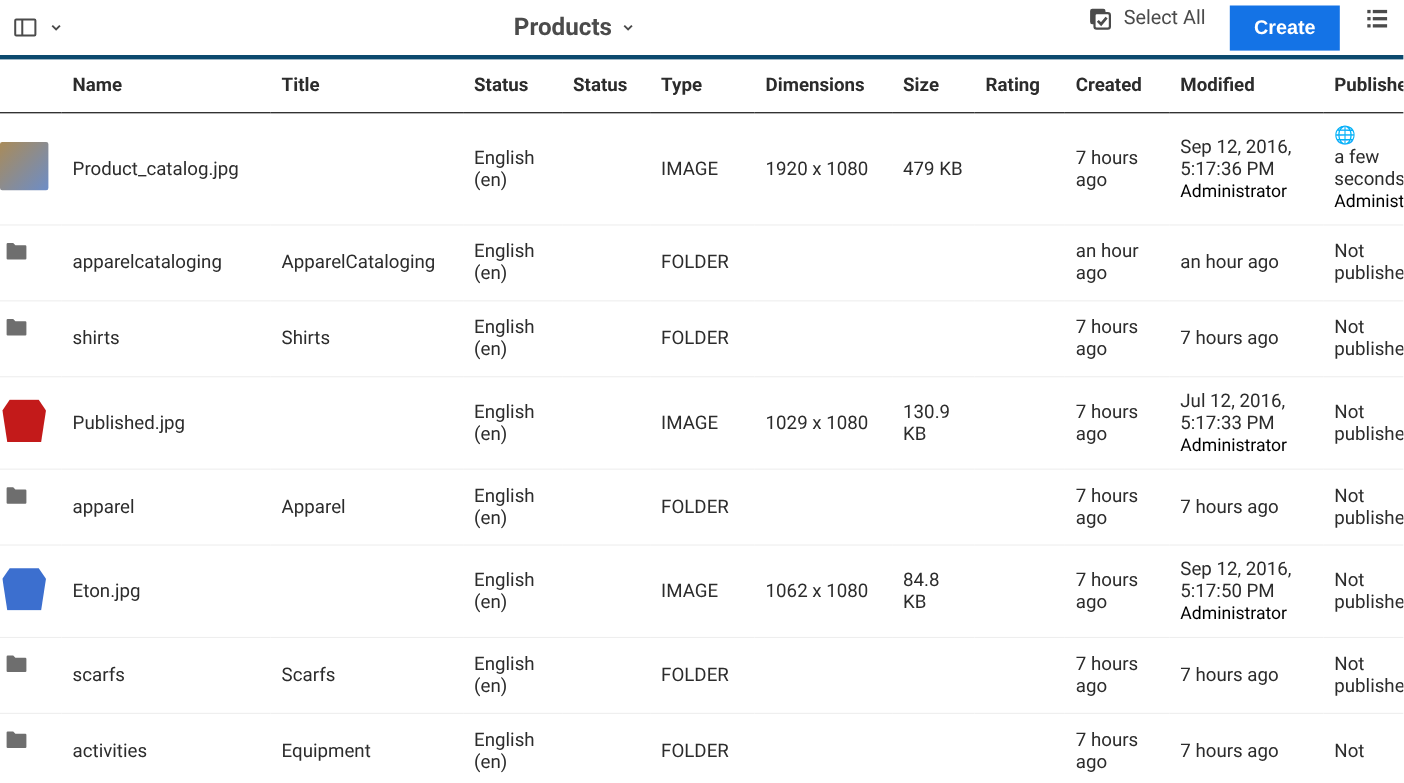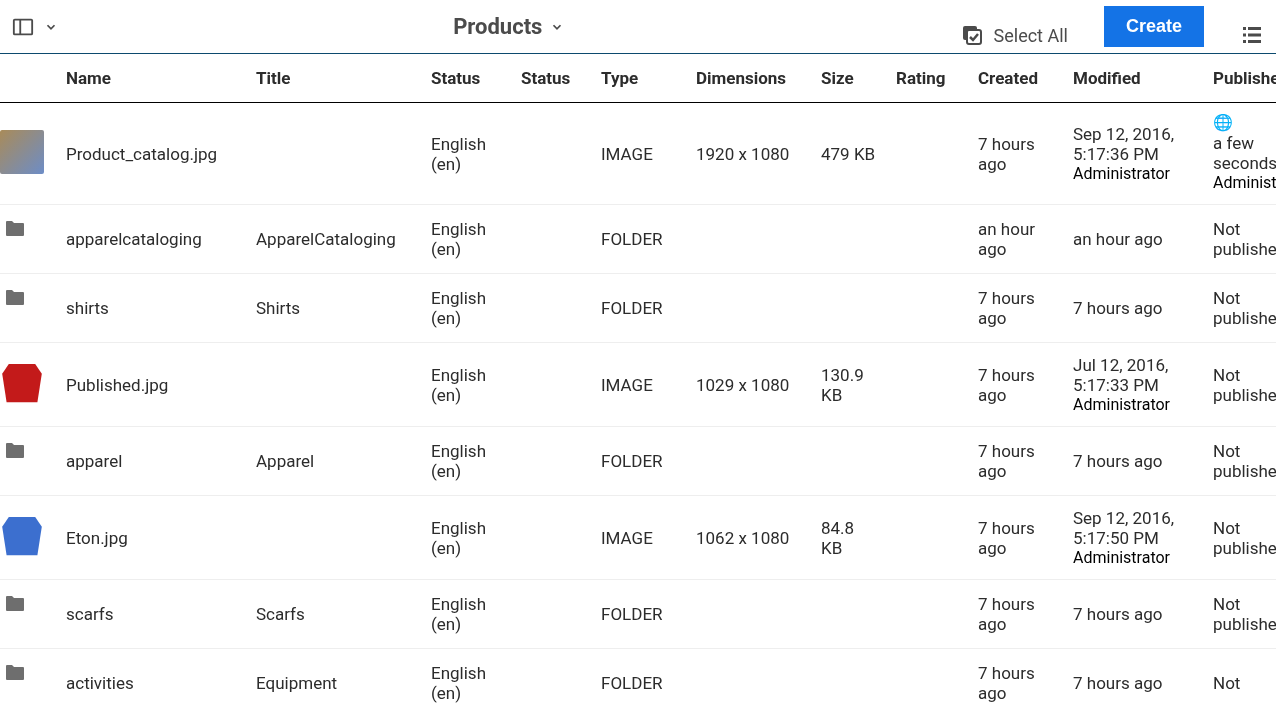--- a/index.html
+++ b/index.html
@@ -7,38 +7,38 @@
     font-family: -apple-system, BlinkMacSystemFont, "Segoe UI", Roboto, Helvetica, Arial, sans-serif;
     font-size: 16px;
     color: #2c2c2c;
     background: #ffffff;
     width: 1276px;
     height: 712px;
     overflow: hidden;
   }
   .toolbar {
     height: 54px;
-    border-bottom: 1px solid #0c4a6e;
+    border-bottom: 4px solid #0c4a6e;
     display: flex;
     align-items: center;
     padding: 16px 12px;
     gap: 14px;
   }
   .toolbar-left { display: flex; align-items: center; gap: 10px; }
   .toolbar-center {
     flex: 1;
     display: flex;
     justify-content: center;
     align-items: center;
     gap: 8px;
     font-size: 22px;
     font-weight: 700;
     color: #4b4b4b;
   }
-  .toolbar-right { display: flex; align-items: flex-end; gap: 36px; }
+  .toolbar-right { display: flex; align-items: flex-start; gap: 22px; }
   .select-all {
     display: flex;
     align-items: center;
     gap: 10px;
     font-size: 18px;
     color: #4b4b4b;
     cursor: pointer;
   }
   .select-all svg { width: 24px; height: 24px; }
   .btn-create {

